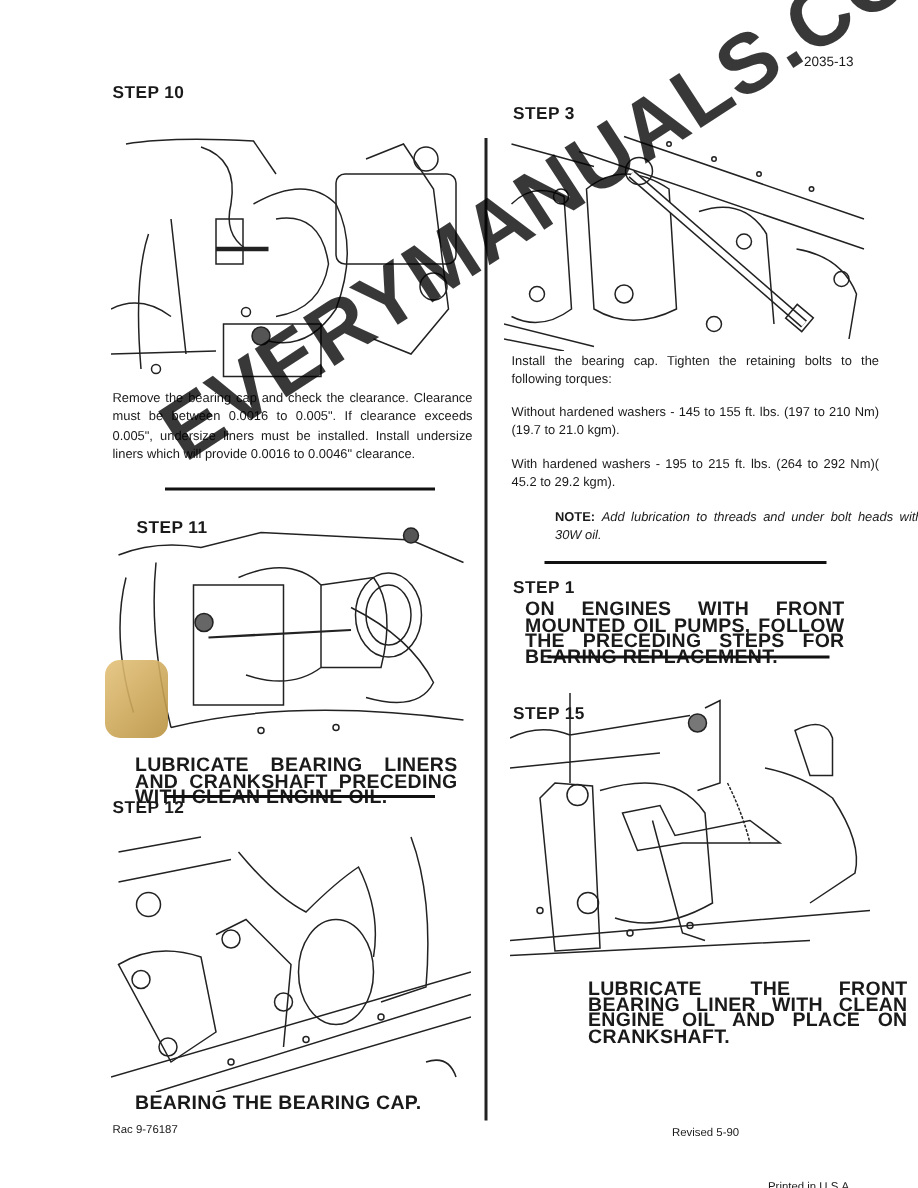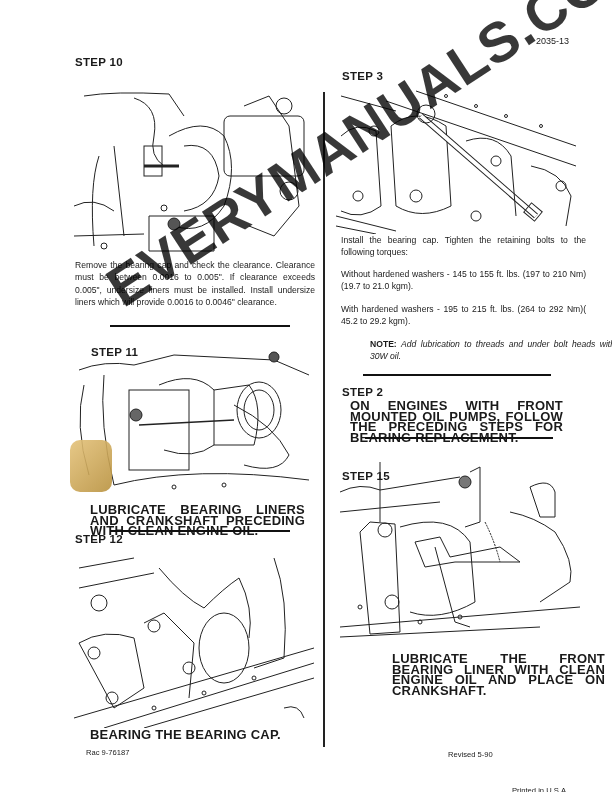--- a/index.html
+++ b/index.html
@@ -122,21 +122,21 @@
 </div>
 <div class="abs body-text" style="left:341px; top:234px; width:245px;">Install the bearing cap. Tighten the retaining bolts to the following torques:</div>
 <div class="abs body-text" style="left:341px; top:268px; width:245px;">Without hardened washers - 145 to 155 ft. lbs. (197 to 210 Nm)(19.7 to 21.0 kgm).</div>
 <div class="abs body-text" style="left:341px; top:303px; width:245px;">With hardened washers - 195 to 215 ft. lbs. (264 to 292 Nm)( 45.2 to 29.2 kgm).</div>
 <div class="abs body-text" style="left:341px; top:338px; width:245px;margin-left:29px;">
   <span class="note-label">NOTE:</span>
   <span class="note-body">Add lubrication to threads and under bolt heads with 30W oil.</span>
 </div>
 <div class="abs rule" style="left:363px; top:374px; width:188px;"></div>
 
-<div class="abs step-title" style="left:342px; top:386px;">STEP 2</div>
+<div class="abs step-title" style="left:342px; top:386px;">STEP 1</div>
 <div class="abs caps-text" style="left:350px; top:401px; width:213px;">ON ENGINES WITH FRONT MOUNTED OIL PUMPS, FOLLOW THE PRECEDING STEPS FOR BEARING REPLACEMENT.</div>
 <div class="abs rule" style="left:365px; top:437px; width:188px;"></div>
 
 <div class="abs step-title" style="left:342px; top:446px;margin-top:24px;">STEP 15</div>
 <div class="abs illus" style="left:340px; top:462px; width:240px; height:180px;">
   <svg viewBox="0 0 240 180" fill="none" stroke="#222" stroke-width="1">
     <path d="M0 30 Q20 20 40 28 L120 15 M0 50 L100 40 M40 0 L40 60"></path>
     <circle cx="125" cy="20" r="6" fill="#777"></circle>
     <path d="M130 10 L140 5 L140 60 L125 65"></path>
     <path d="M20 70 L30 60 L55 62 L60 170 L30 172 Z"></path>
@@ -152,15 +152,15 @@
     <circle cx="20" cy="145" r="2"></circle>
       <circle cx="80" cy="160" r="2"></circle>
       <circle cx="120" cy="155" r="2"></circle>
   </svg>
 </div>
 <div class="abs caps-text" style="left:352px; top:654px; width:213px;margin-left:40px;">LUBRICATE THE FRONT BEARING LINER WITH CLEAN ENGINE OIL AND PLACE ON CRANKSHAFT.</div>
 
 <div class="abs wm-logo"></div>
 <div class="abs watermark">EVERYMANUALS.COM</div>
 
-<div class="abs footer-text" style="left:86px; top:748px;text-align:center;">Rac 9-76187</div>
+<div class="abs footer-text" style="left:75px; top:748px;text-align:center;">Rac 9-76187</div>
 <div class="abs footer-text" style="left:448px; top:750px;">Revised 5-90</div>
 <div class="abs footer-text" style="left:512px; top:786px;">Printed in U.S.A.</div>
 
 </body></html>

